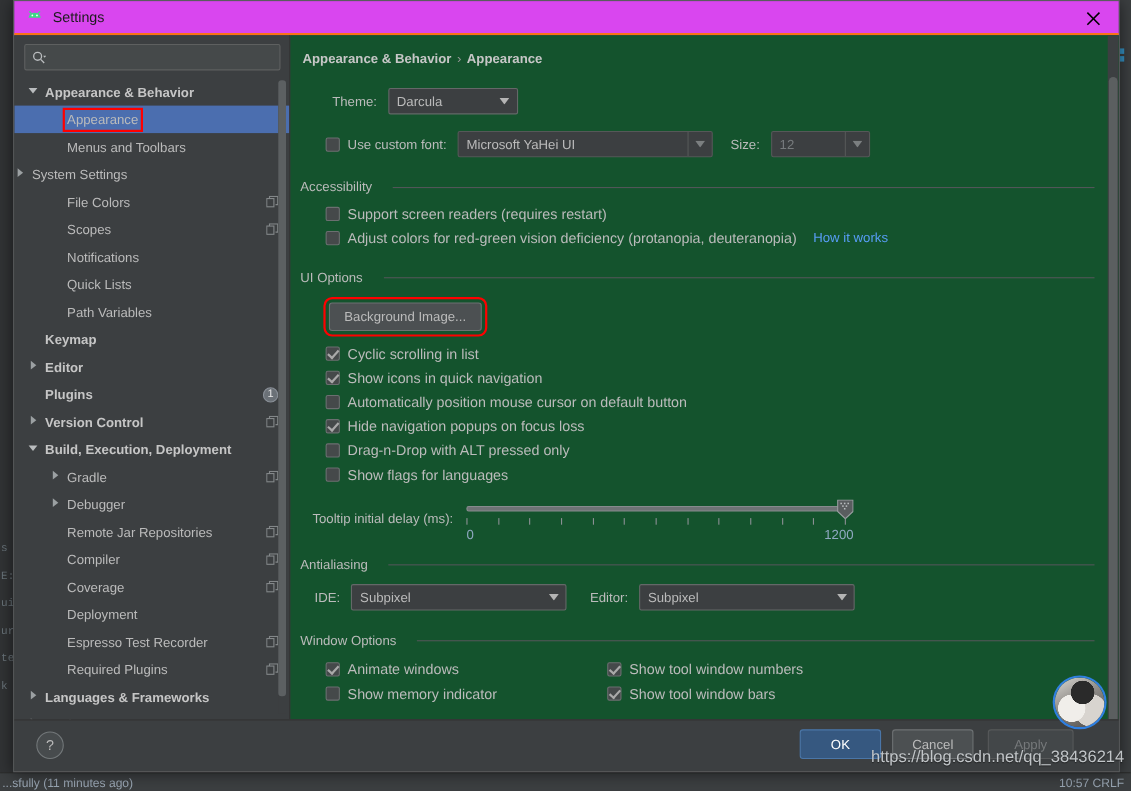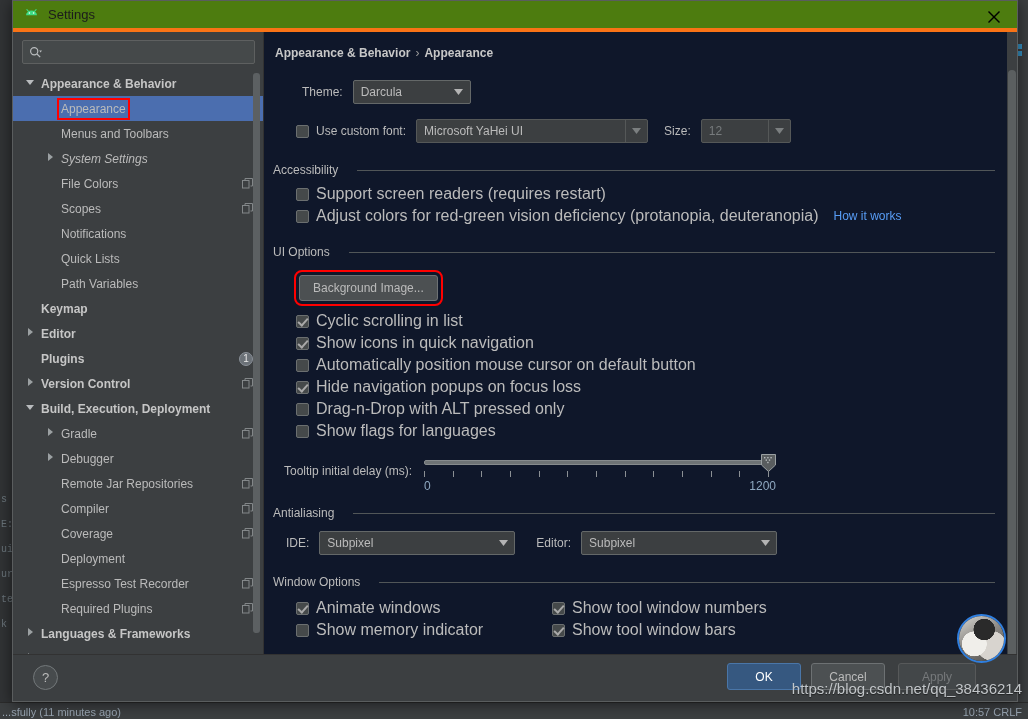--- a/index.html
+++ b/index.html
@@ -46,23 +46,23 @@
   
   #dialog {
     position: absolute; left: 12px; top: 0; width: 1006px; height: 702px;
     background: #3c3f41;
     border: 1px solid #5a5d5e;
     box-shadow: 0 2px 14px rgba(0,0,0,.55);
     display: flex; flex-direction: column;
   }
   
   #titlebar {
-    height: 31px; background: #4d7c0f; flex: 0 0 31px;
+    height: 31px; background: #d946ef; flex: 0 0 31px;
     display: flex; align-items: center; position: relative;
-    border-bottom: 4px solid #f97316;
+    border-bottom: 2px solid #f97316;
   }
   #titlebar .app-icon { margin-left: 10px; width: 17px; height: 17px; position: relative; }
   #titlebar .title {
     margin-left: 8px; color: #1c1c1c; font-size: 13px; font-weight: 400;
     font-family: "Liberation Sans", sans-serif;
   }
   #titlebar .close-btn {
     position: absolute; right: 0; top: 0; width: 46px; height: 31px;
     display: flex; align-items: center; justify-content: center;
     cursor: pointer;
@@ -120,21 +120,21 @@
     position: absolute; right: 3px; top: 4px; width: 7px; height: 576px;
     background: #3c3f41;
   }
   #tree-scrollbar .thumb {
     position: absolute; left: 0; top: 0; width: 7px; height: 560px;
     background: #5c6062; border-radius: 3px;
   }
 
   
   #main {
-    flex: 1 1 auto; background: #0f172a; position: relative; overflow: hidden;
+    flex: 1 1 auto; background: #14532d; position: relative; overflow: hidden;
     padding: 0 0 0 0;
   }
   #breadcrumb {
     padding: 14px 0 0 11px; color: #c7c7c7; font-size: 12px; font-weight: bold;
   }
   #breadcrumb .sep { font-weight: normal; color: #9a9a9a; padding: 0 5px; }
 
   .row { display: flex; align-items: center; }
 
   #theme-row { margin: 20px 0 0 38px; }
@@ -156,21 +156,21 @@
   .cb {
     width: 13px; height: 13px; border: 1px solid #6b6f70; border-radius: 2px;
     background: #45494a; position: relative; flex: 0 0 13px;
   }
   .cb.checked::after {
     content: ""; position: absolute; left: 3px; top: 0px;
     width: 4px; height: 8px; border: solid #a9a9a9;
     border-width: 0 2px 2px 0; transform: rotate(42deg);
   }
   .cb-row { display: flex; align-items: center; gap: 7px; height: 22px; }
-  .cb-row .t { color: #bbbbbb; font-size: 16px; }
+  .cb-row .t { color: #bbbbbb; font-size: 13px; }
 
   .group-head {
     display: flex; align-items: center; gap: 19px;
     color: #bbbbbb; font-size: 12px; margin-top: 14px;
   }
   .group-head .line { flex: 1; height: 1px; background: #515658; }
 
   .btn-outline {
     height: 26px; padding: 0 13px; background: #4c5052;
     border: 1px solid #6d7173; border-radius: 3px;
@@ -336,21 +336,21 @@
             <span class="lbl">Appearance &amp; Behavior</span>
           </div>
           <div class="tree-row selected sel-outline" style="padding-left: 32px;">
             <span class="arrow none"></span>
             <span class="lbl">Appearance</span>
           </div>
           <div class="tree-row" style="padding-left: 32px;">
             <span class="arrow none"></span>
             <span class="lbl">Menus and Toolbars</span>
           </div>
-          <div class="tree-row" style="padding-left: 32px; font-style: italic;">
+          <div class="tree-row" style="">
             <span class="arrow">
               <svg width="10" height="10" viewBox="0 0 10 10">
                 <polygon points="3,1 8,5 3,9" fill="#9ba0a2"></polygon>
               </svg>
             </span>
             <span class="lbl">System Settings</span>
           </div>
           <div class="tree-row" style="padding-left: 32px;">
             <span class="arrow none"></span>
             <span class="lbl">File Colors</span>

